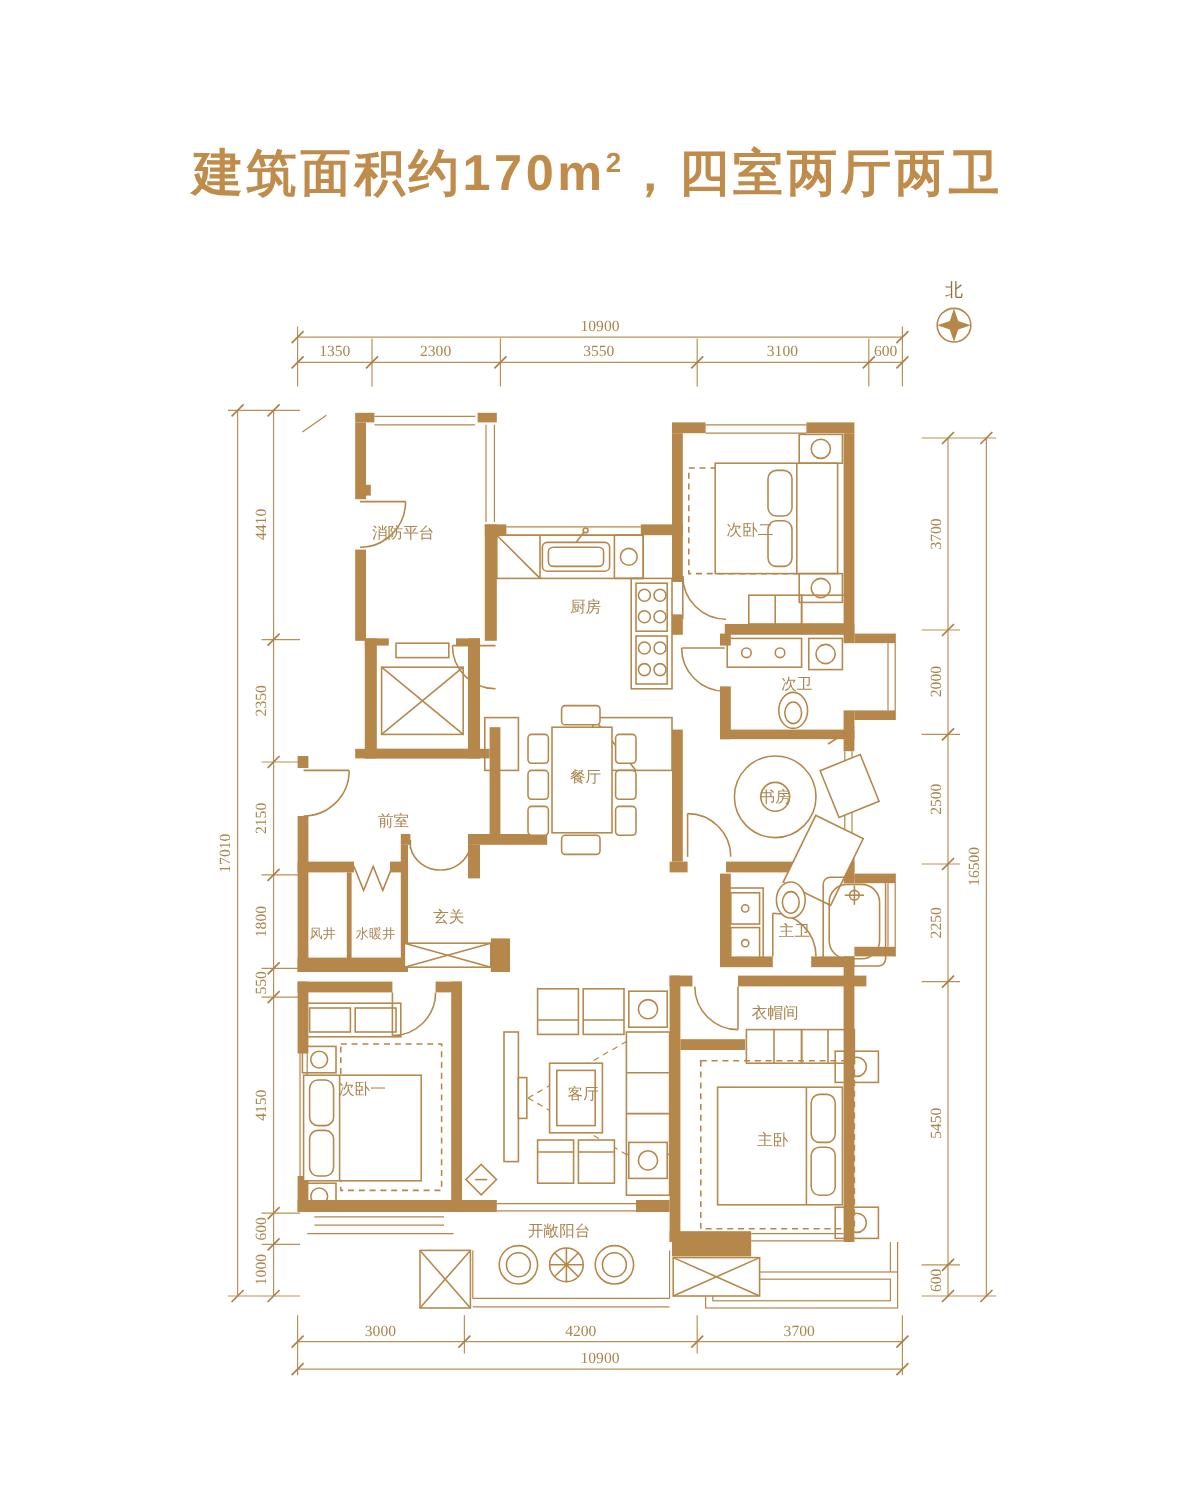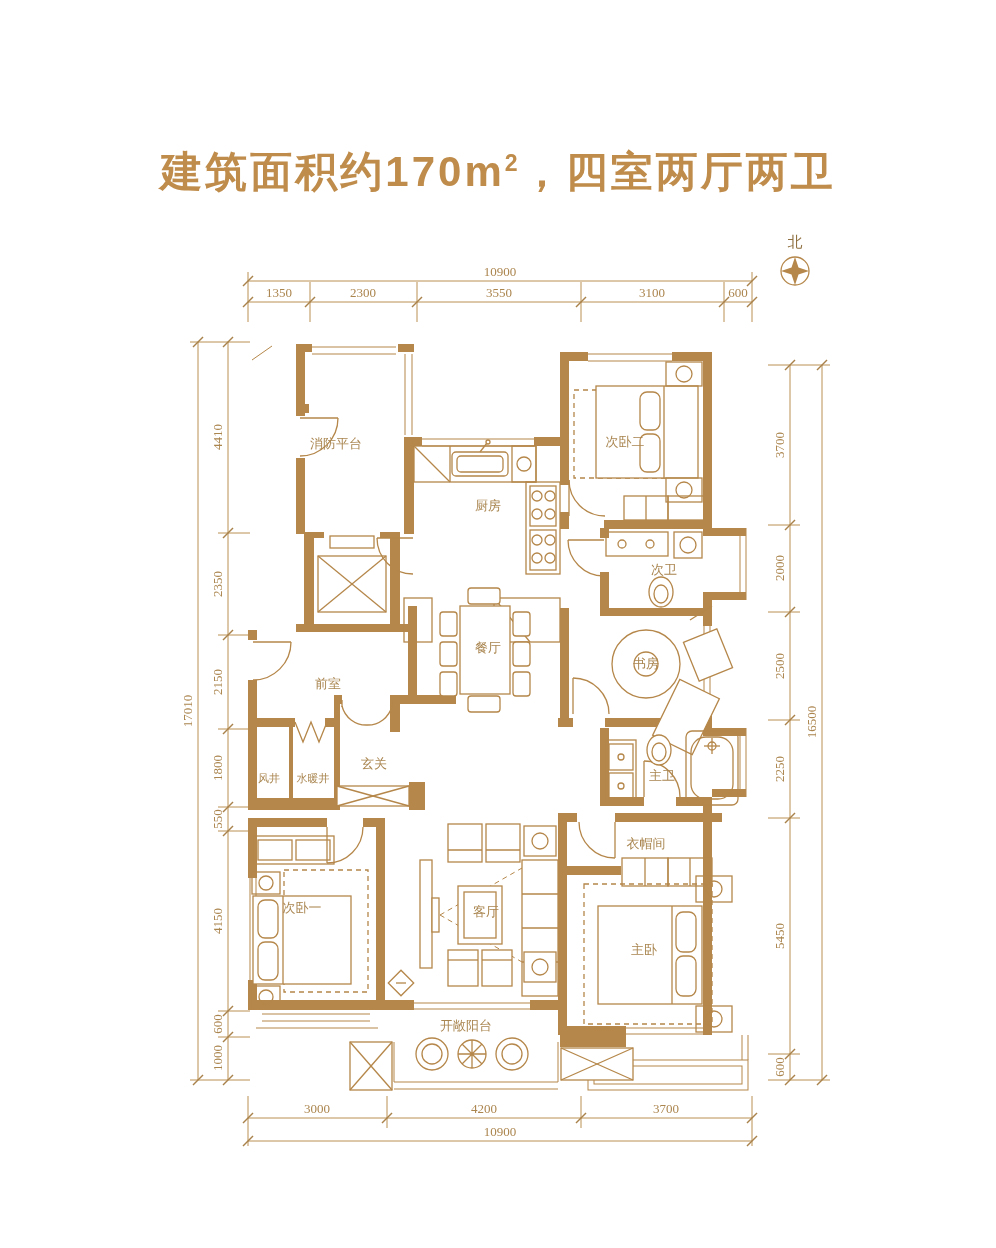--- a/index.html
+++ b/index.html
@@ -1,20 +1,20 @@
 <!DOCTYPE html>
 <html><head>
 <meta charset="utf-8">
 <style>
   html,body{margin:0;padding:0;background:#ffffff;}
   #stage{position:relative;width:996px;height:1248px;background:#ffffff;overflow:hidden;
          font-family:"Liberation Sans",sans-serif;}
   #title{position:absolute;left:0;top:116px;width:996px;text-align:center;
          color:#bf8c4b;font-size:42px;font-weight:bold;letter-spacing:3px;
-         font-family:"Liberation Sans",sans-serif;margin-top:28px;}
+         font-family:"Liberation Sans",sans-serif;}
   #title sup{font-size:0.55em;vertical-align:super;}
   svg{position:absolute;left:0;top:0;}
   .w{fill:#b5874a;stroke:none;}
   .ln{fill:none;stroke:#b5874a;stroke-width:1.3;}
   .lnf{fill:#ffffff;stroke:#b5874a;stroke-width:1.3;}
   .thin{stroke-width:1;}
   .dash{stroke-dasharray:5 4;}
   .dim{stroke:#bb9055;stroke-width:1;fill:none;}
   .tick{stroke:#a9814a;stroke-width:1.4;}
   .dimtxt{fill:#ab854e;font:13px "Liberation Serif",serif;}

